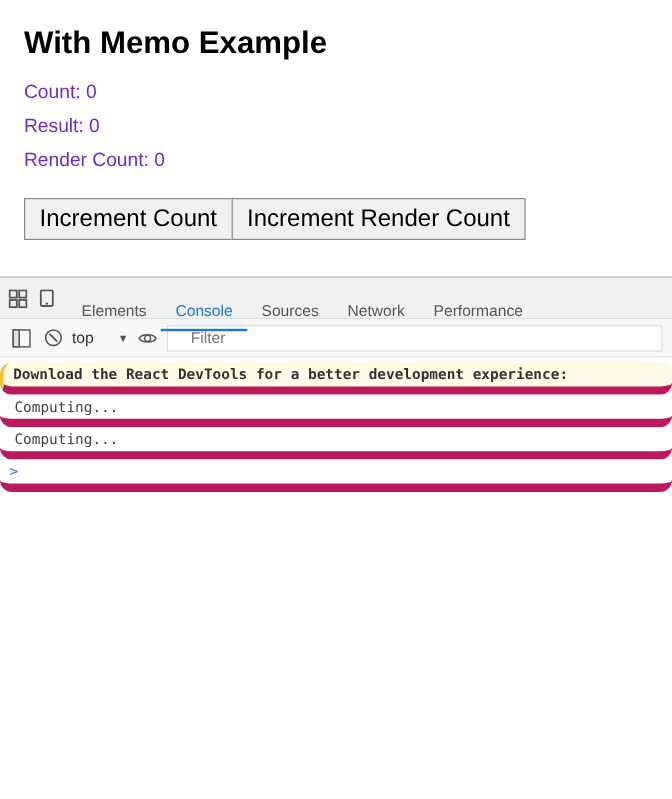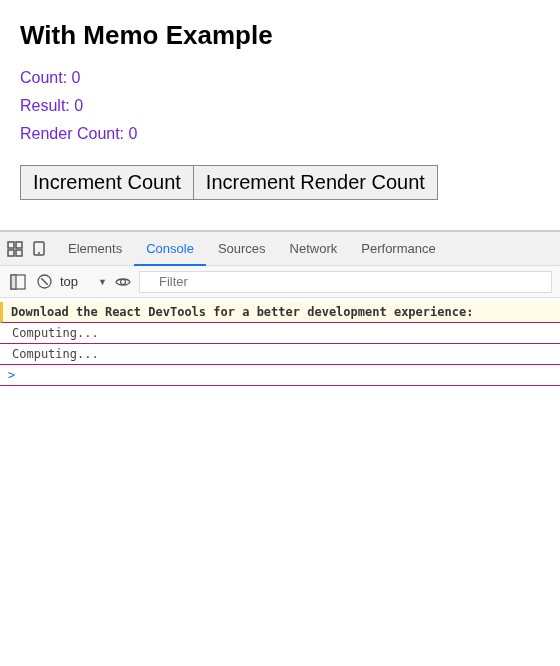--- a/index.html
+++ b/index.html
@@ -75,21 +75,21 @@
     .devtools-tab {
       padding: 0 12px;
       height: 34px;
       display: flex;
       align-items: center;
       font-size: 13px;
       color: #555;
       cursor: pointer;
       border-bottom: 2px solid transparent;
       position: relative;
-      top: 1px;
+      top: 11px;
     }
     .devtools-tab.active {
       color: #1a73e8;
       border-bottom: 2px solid #1a73e8;
       text-align: right;
     }
 
     
     .devtools-toolbar2 {
       display: flex;
@@ -141,21 +141,22 @@
     
     .console-output {
       background: #fff;
       padding: 4px 0;
       min-height: 200px;
       font-family: monospace;
     }
     .console-row {
       padding: 3px 8px;
       font-size: 12px;
-      border-bottom: 1px solid #be185d;
+      border-bottom: 7px solid #be185d;
+      border-radius: 10px;
     }
     .console-row.warning {
       background: #fffbe6;
       color: #333;
       font-weight: bold;
       border-left: 3px solid #f0c040;
     }
     .console-row.log {
       color: #444;
       padding-left: 12px;

